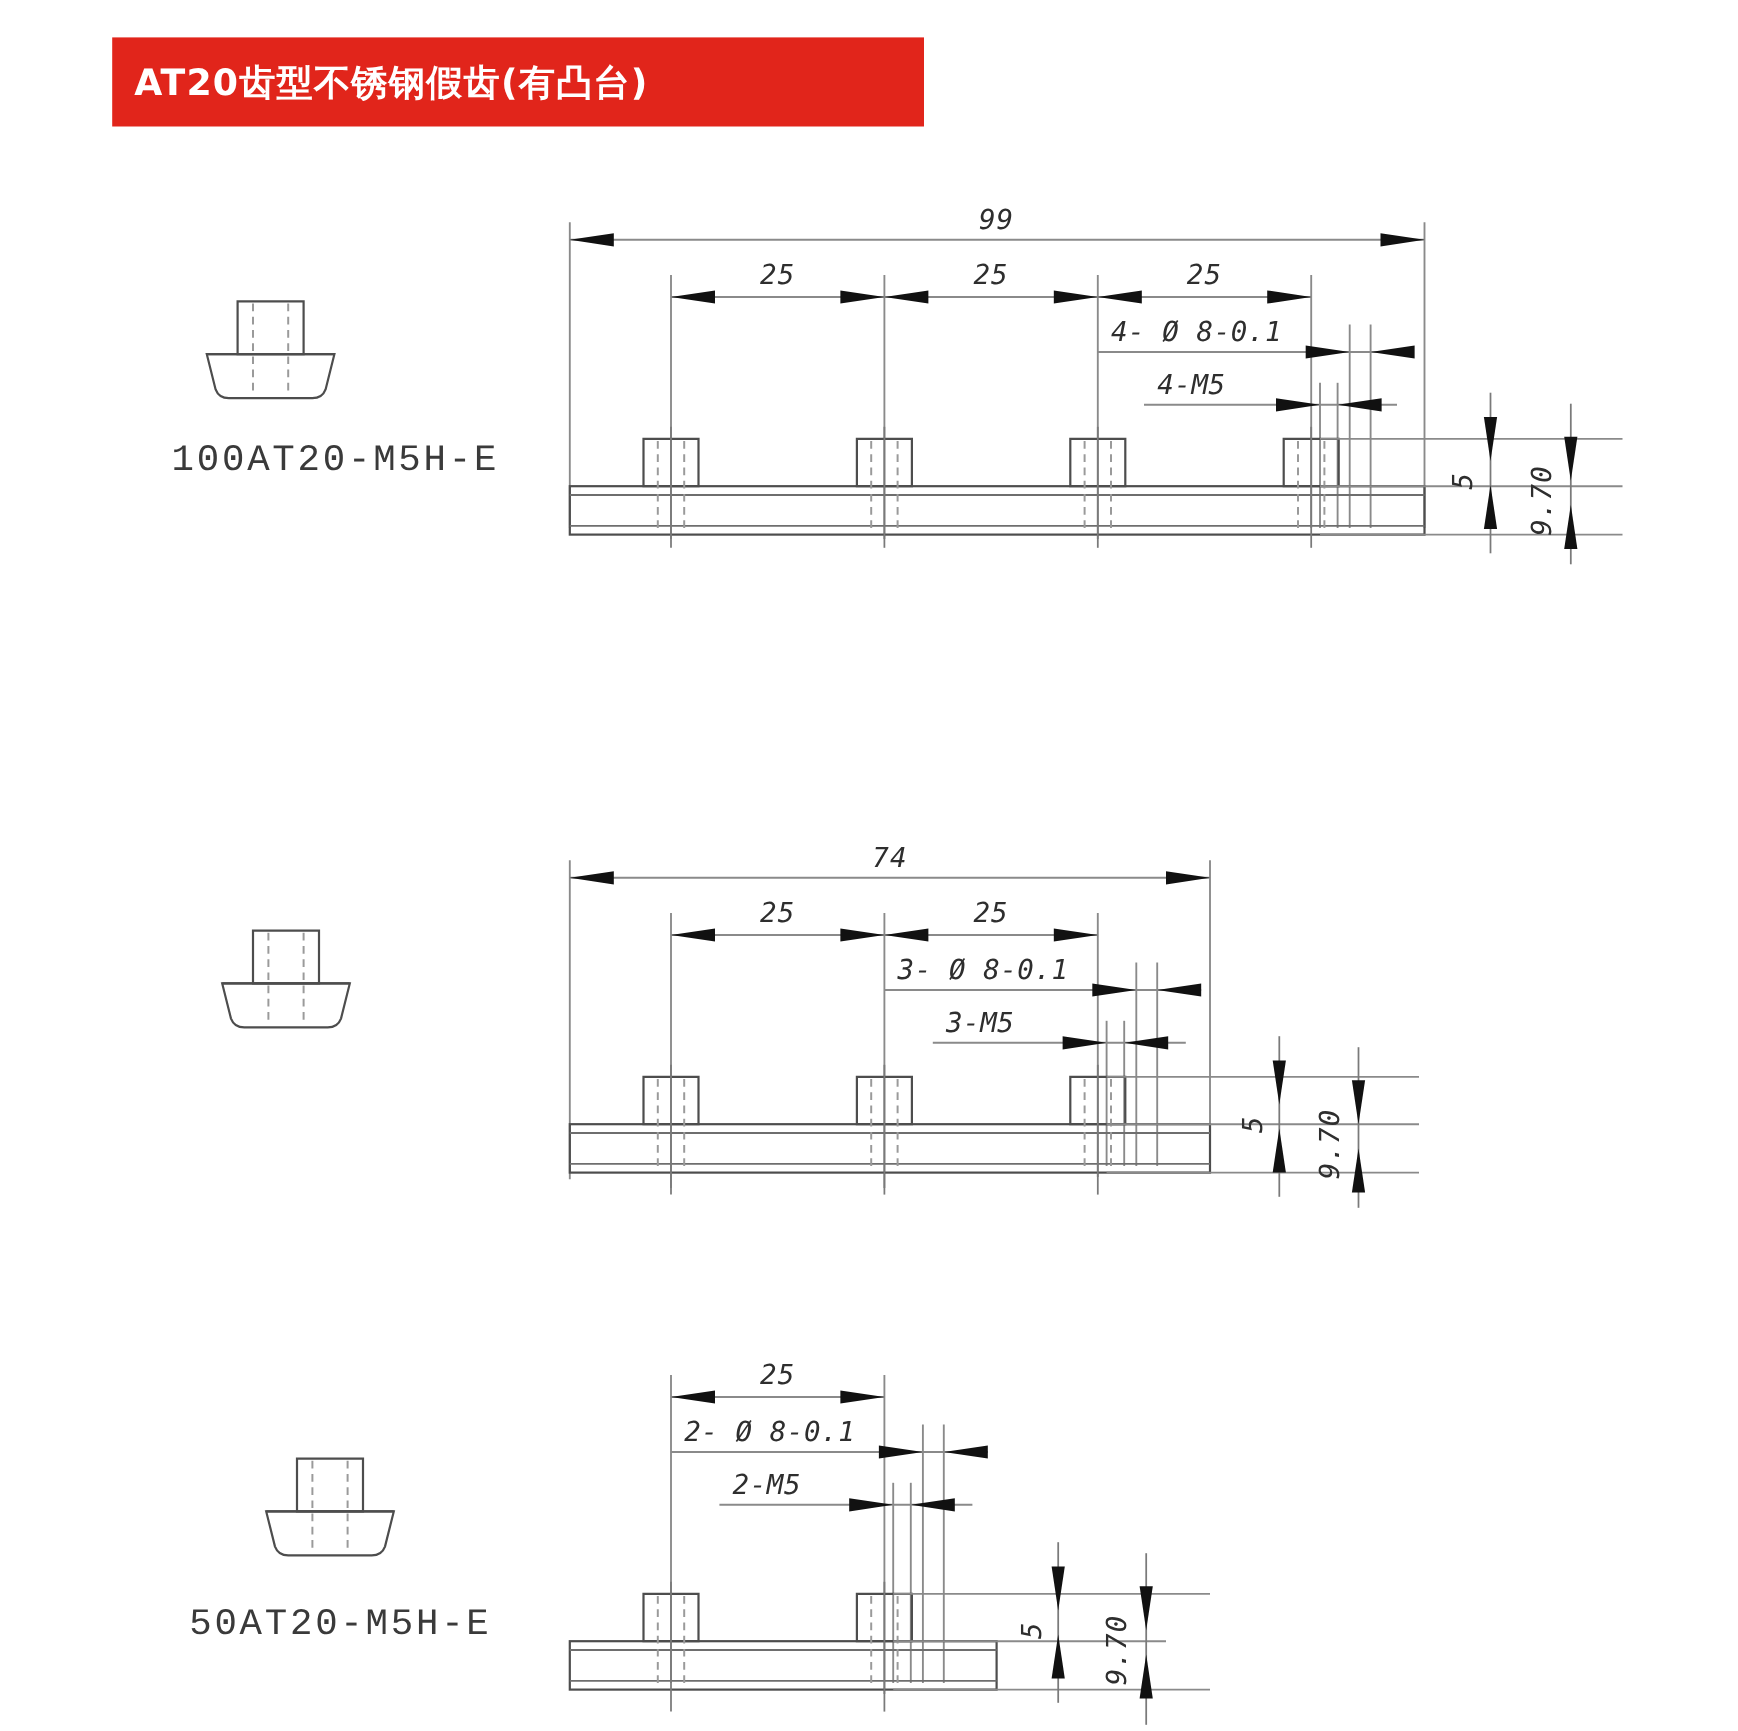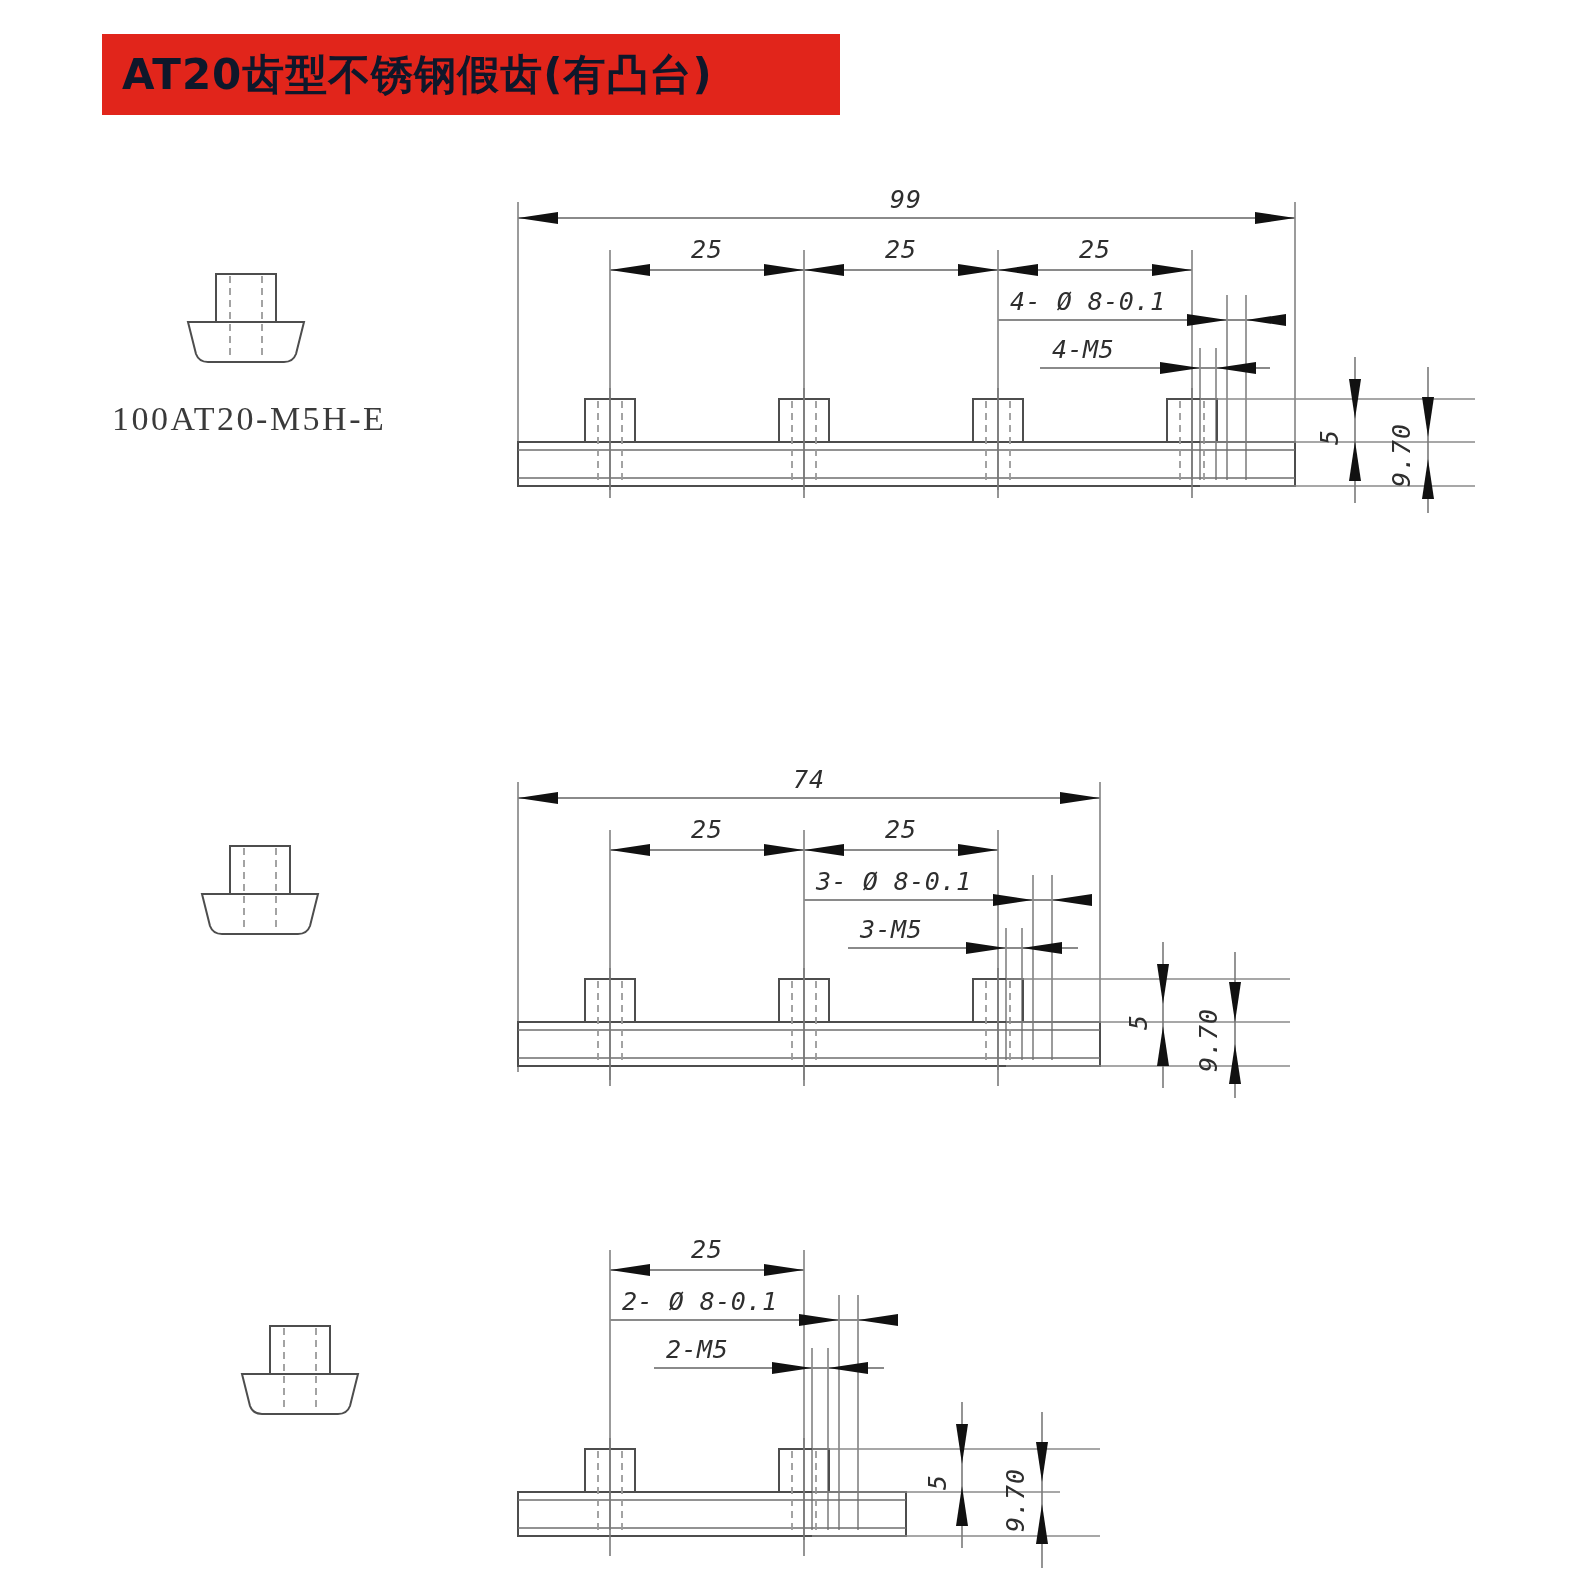--- a/index.html
+++ b/index.html
@@ -3,27 +3,27 @@
 <meta charset="utf-8">
 <style>
   html,body{margin:0;padding:0;background:#ffffff;}
   body{width:1580px;height:1574px;position:relative;font-family:"DejaVu Sans",sans-serif;overflow:hidden;}
   #page-root{position:absolute;inset:0;}
   .banner{
     position:absolute;left:102px;top:34px;width:738px;height:81px;
     background:#e1251b;display:flex;align-items:center;
   }
   .banner-text{
-    color:#0f172a;font-family:"DejaVu Sans",sans-serif;font-weight:bold;
-    font-size:42px;letter-spacing:1px;padding-left:20px;line-height:1;
+    color:#ffffff;font-family:"DejaVu Sans",sans-serif;font-weight:bold;
+    font-size:33px;letter-spacing:1px;padding-left:20px;line-height:1;
     white-space:nowrap;
   }
   .part-label{
-    position:absolute;color:#3a3a3a;font-family:Liberation Serif, serif;
-    font-size:34px;letter-spacing:2.5px;white-space:nowrap;
+    position:absolute;color:#3a3a3a;font-family:Liberation Mono, monospace;
+    font-size:34px;letter-spacing:2.5px;white-space:nowrap;margin-left:44px;
   }
   .icon-wrap{position:absolute;}
   .dwg{position:absolute;font-style:italic;}
   svg{display:block;overflow:visible;}
   .ln{stroke:#4d4d4d;stroke-width:2;fill:none;}
   .ln-thin{stroke:#6e6e6e;stroke-width:1.6;fill:none;}
   .ln-dim{stroke:#8a8a8a;stroke-width:1.8;fill:none;}
   .ln-ext{stroke:#8a8a8a;stroke-width:1.7;fill:none;}
   .ln-center{stroke:#7a7a7a;stroke-width:1.6;fill:none;}
   .ln-hidden{stroke:#9a9a9a;stroke-width:1.8;fill:none;stroke-dasharray:7 5;}
@@ -240,20 +240,21 @@
 
   <div class="icon-wrap" style="left:230px;top:1320px;">
     <svg width="140" height="110" viewBox="0 0 140 110">
       <path class="ln" d="M40 6 L100 6 L100 54 L40 54 Z"></path>
       <path class="ln" d="M12 54 L128 54 L120 86 Q117 94 108 94 L32 94 Q23 94 20 86 Z"></path>
       <line class="ln" x1="12" y1="54" x2="128" y2="54"></line>
       <line class="ln-hidden" x1="54" y1="8" x2="54" y2="92"></line>
       <line class="ln-hidden" x1="86" y1="8" x2="86" y2="92"></line>
     </svg>
   </div>
+  <div class="part-label" style="left:128px;top:1458px;">50AT20-M5H-E</div>
 
   <div class="dwg" style="left:500px;top:1230px;">
     <svg width="560" height="330" viewBox="0 0 560 330">
 
       <line class="ln-ext" x1="110" y1="20" x2="110" y2="300"></line>
       <line class="ln-ext" x1="304" y1="20" x2="304" y2="310"></line>
 
       <line class="ln-dim" x1="110" y1="40" x2="304" y2="40"></line>
       <polygon class="arrow" points="110,40 150,34 150,46"></polygon>
       <polygon class="arrow" points="304,40 264,34 264,46"></polygon>

